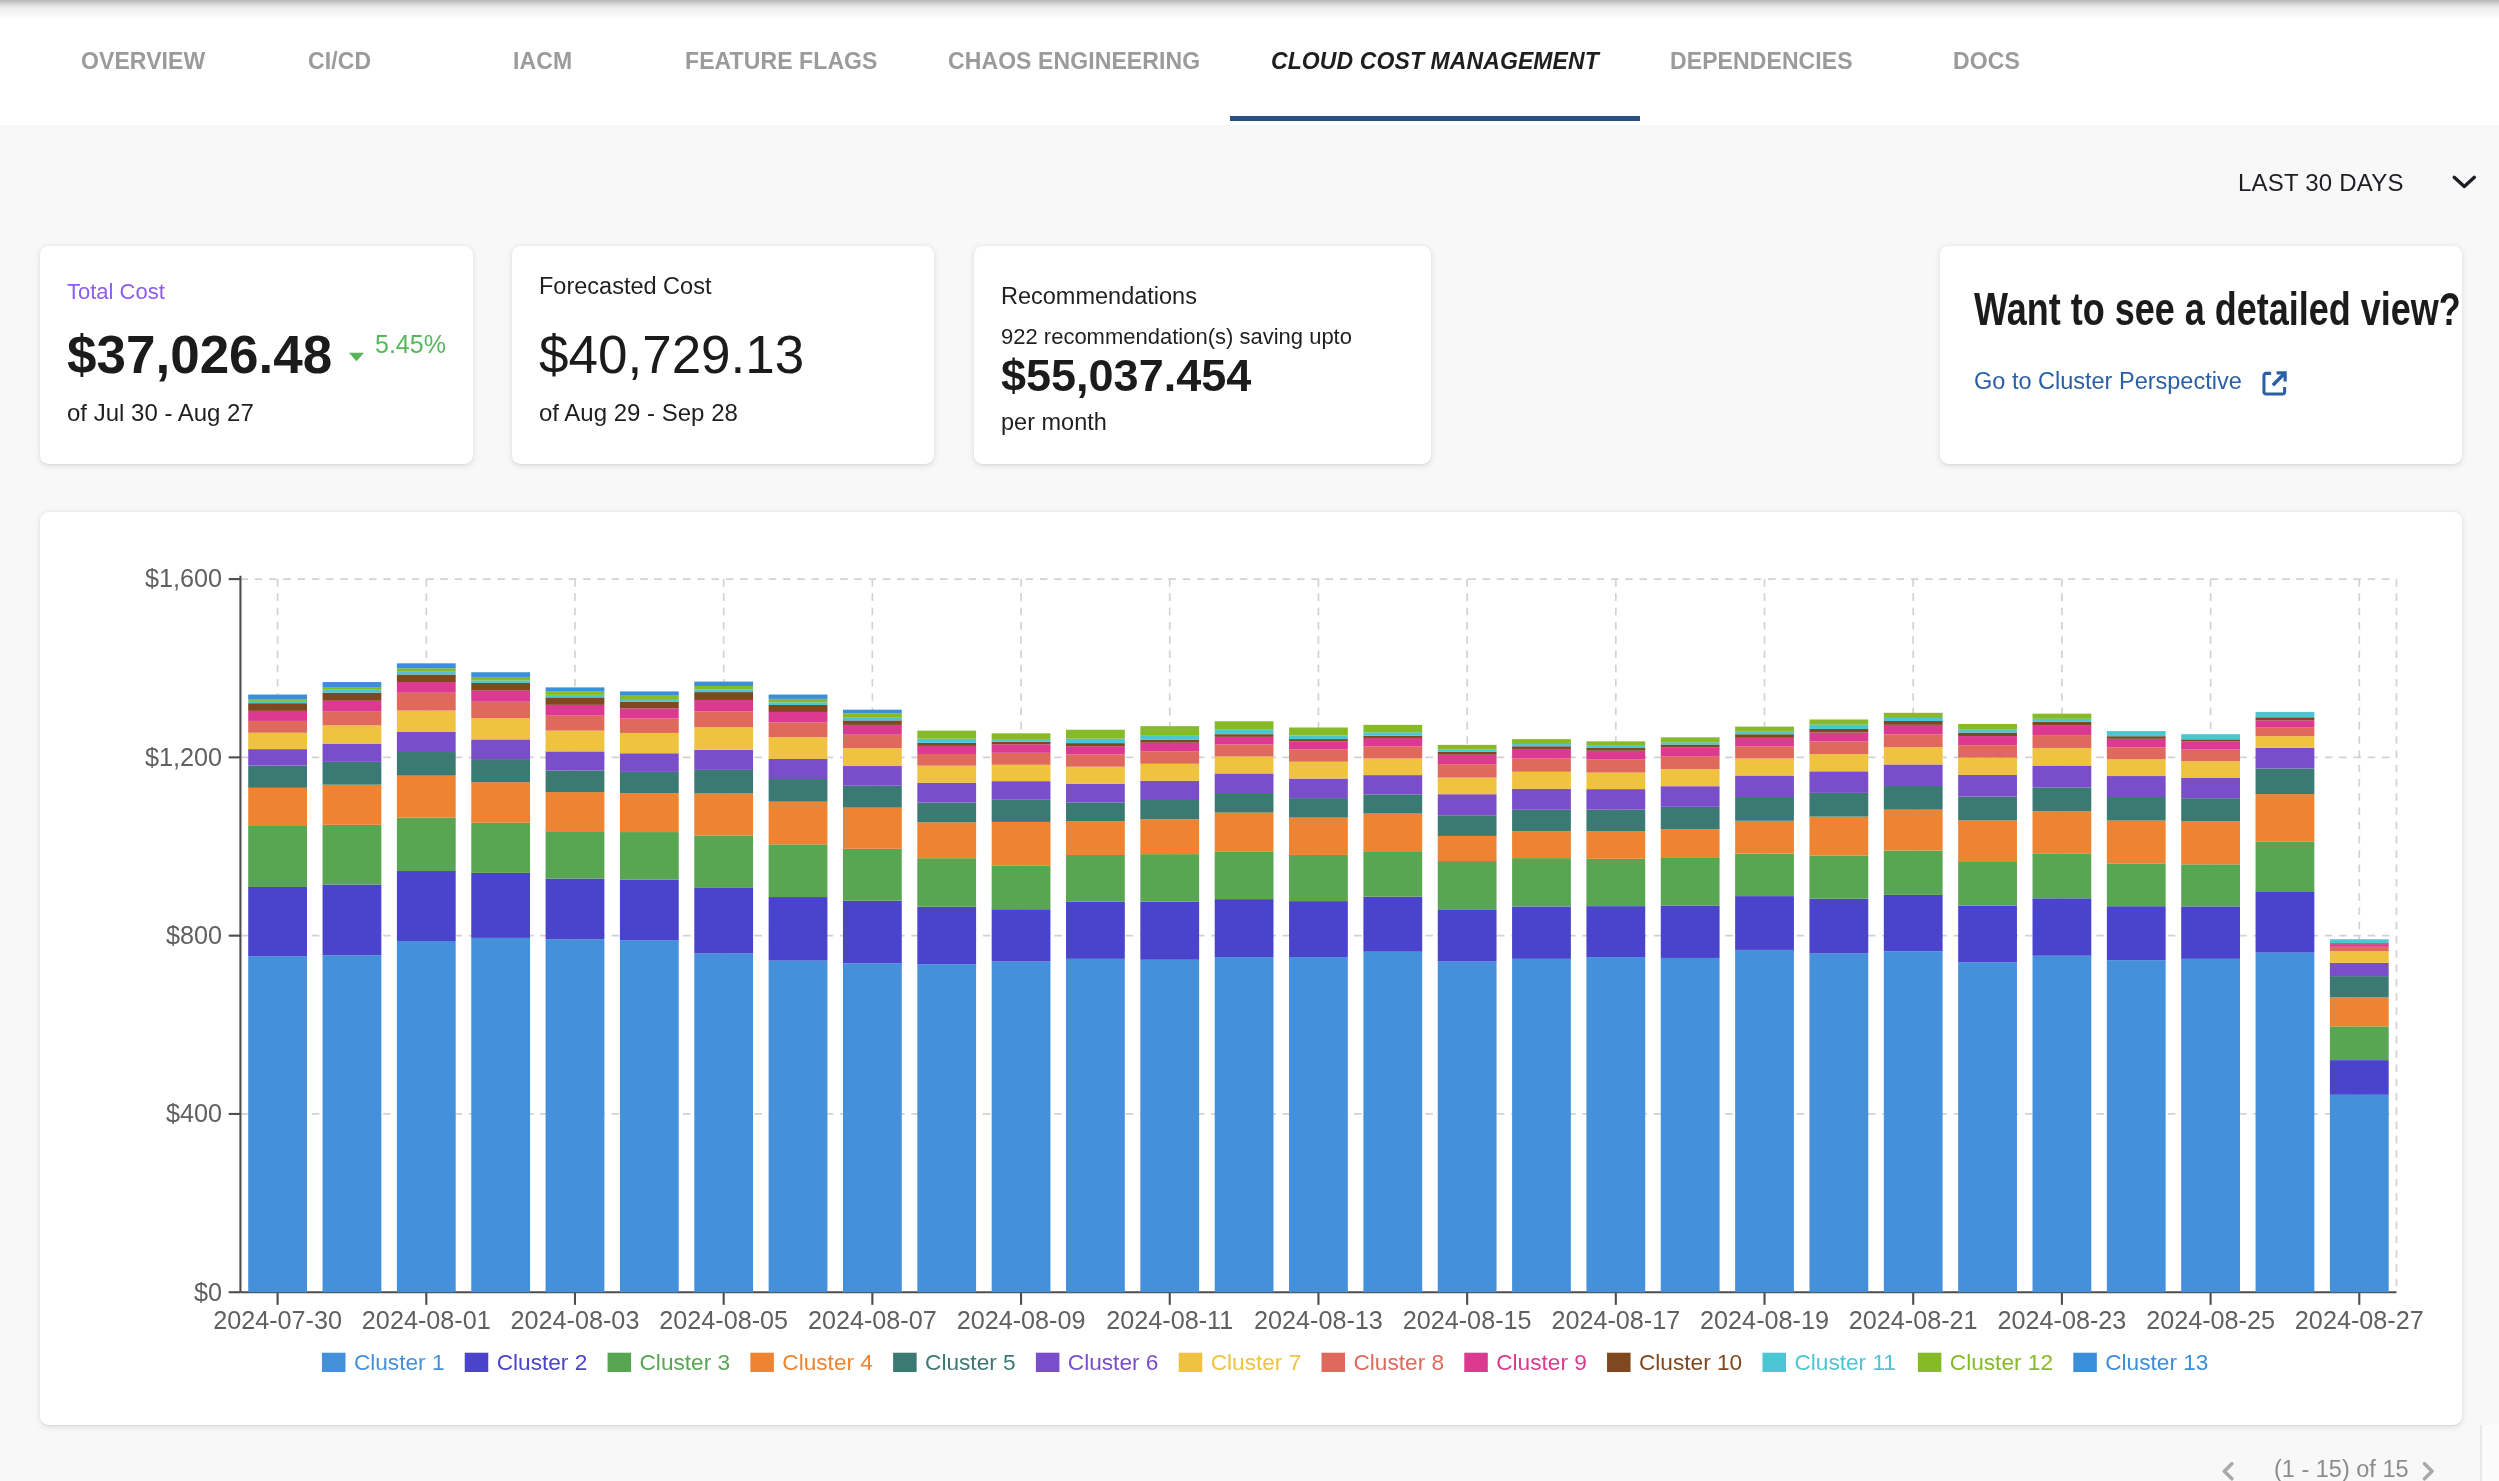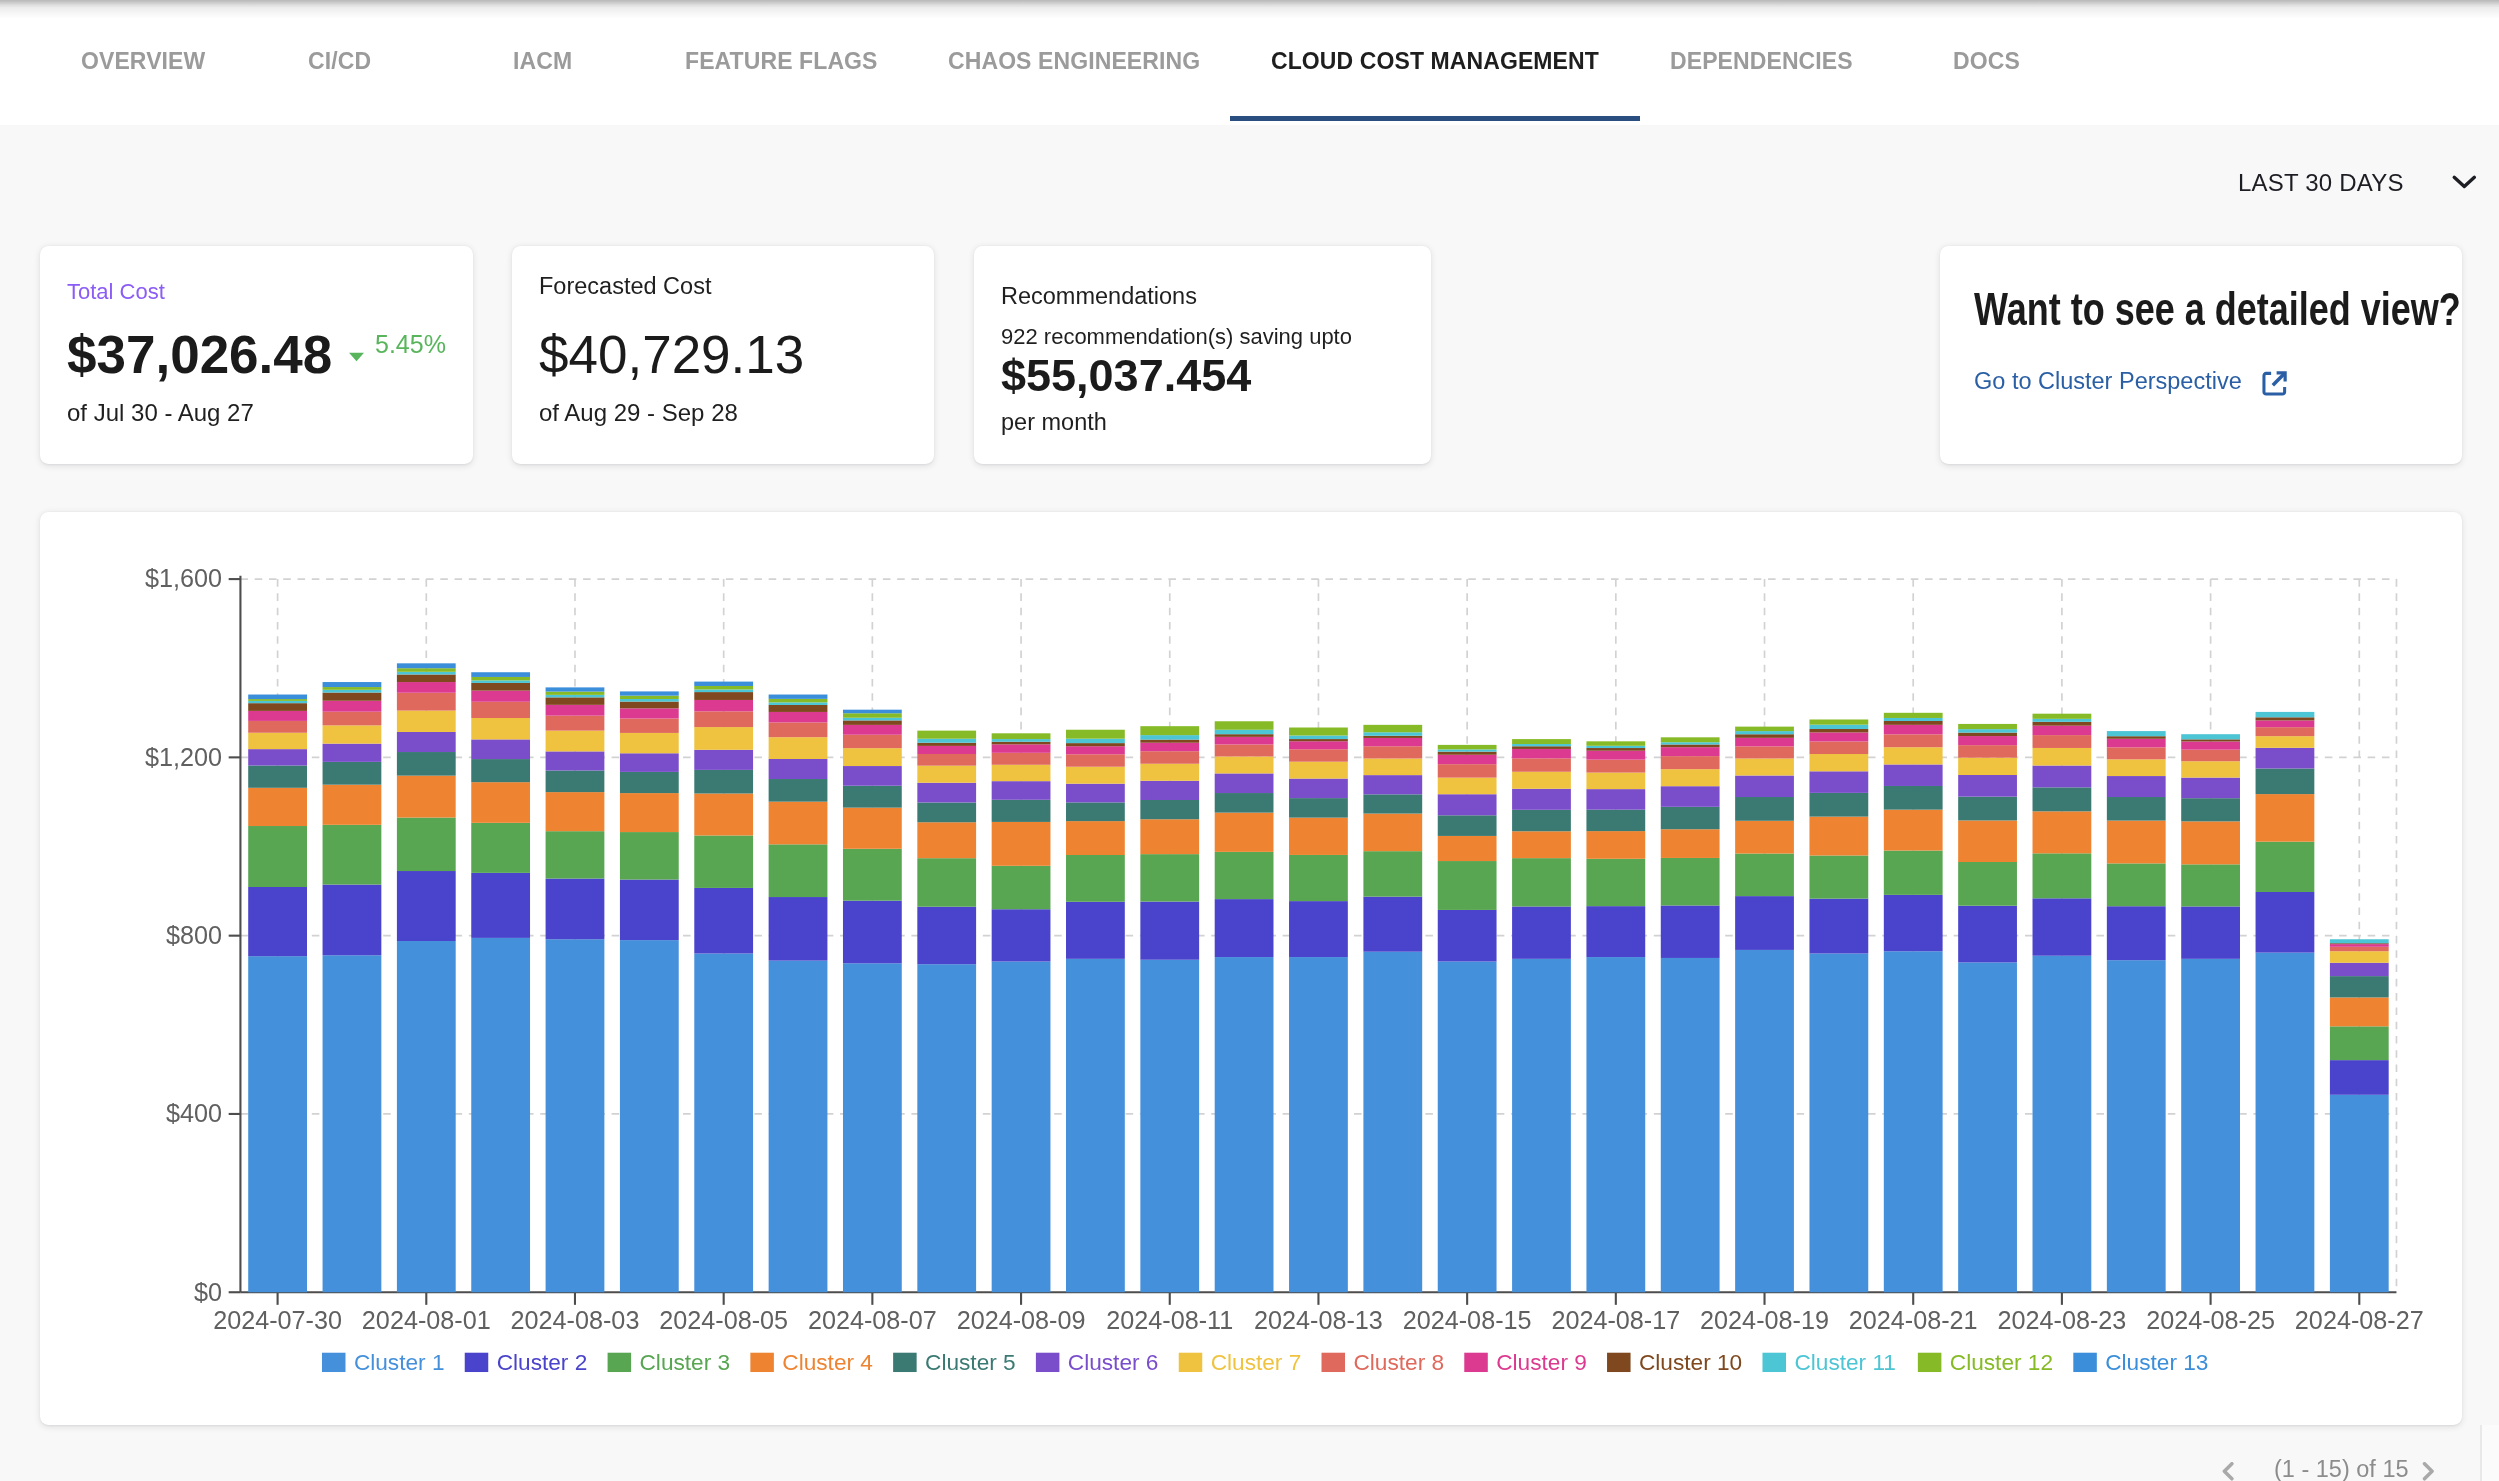--- a/index.html
+++ b/index.html
@@ -1,20 +1,20 @@
 <!DOCTYPE html>
 <html style="font-size:13.4px"><head><meta charset="utf-8"><style>
 * { margin:0; padding:0; box-sizing:border-box; }
 html,body { width:2500px; height:1482px; font-family:"Liberation Sans", sans-serif; background:#f8f8f8; }
 #page { position:relative; width:2500px; height:1482px; overflow:hidden; }
 #tabbar { position:absolute; left:0; top:0; width:2500px; height:118px; background:#fff;margin-top:7px; }
 #topshadow { position:absolute; left:0; top:0; width:2500px; height:22px;
   background:linear-gradient(to bottom, rgba(60,60,60,0.34) 0px, rgba(90,90,90,0.13) 5.9px, rgba(120,120,120,0.0) 18.5px); }
 .tab { position:absolute; top:43px; font-size:23px; font-weight:700; color:#9b9b9b; letter-spacing:0.1px; line-height:1; }
-.tab.active { color:#1e1e1e; }
+.tab.active { color:#1e1e1e;font-style:italic; }
 #underline { position:absolute; left:1230px; top:109px; width:410px; height:5px; background:#2a4e80; }
 .card { position:absolute; top:246px; height:218px; background:#fff; border-radius:8.4px;
   box-shadow:0 1.7px 5.9px rgba(40,41,61,0.12), 0 0.8px 1.7px rgba(40,41,61,0.06); }
 #chartcard { position:absolute; left:40px; top:512px; width:2422px; height:913px; background:#fff; border-radius:8.4px;
   box-shadow:0 1.7px 5.9px rgba(40,41,61,0.12), 0 0.8px 1.7px rgba(40,41,61,0.06);padding-left:26px; }
 .t { position:absolute; line-height:1; white-space:nowrap; }
 #last30 { position:absolute; top:171px; left:2238px; font-size:24px; font-weight:500; color:#1d1d24; letter-spacing:0.2px;text-align:right; }
 .pag { position:absolute; top:1456px; font-size:23.5px; color:#8c8c8c; }
 </style></head>
 <body>

